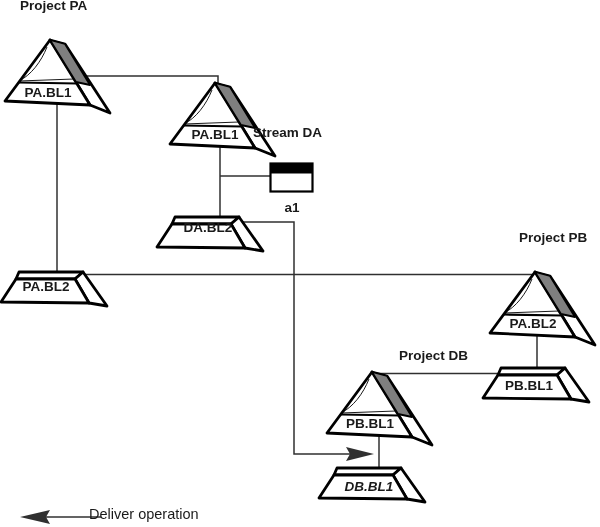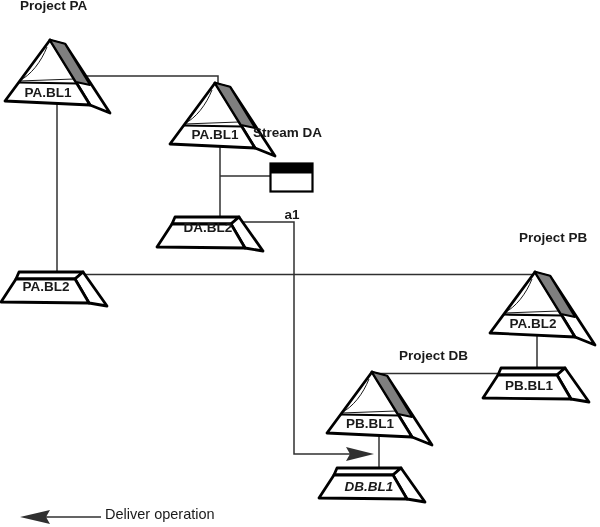--- a/index.html
+++ b/index.html
@@ -79,21 +79,21 @@
   <span class="lbl" style="left:20px;top:-1px;">Project PA</span>
   <span class="lbl" style="left:253px;top:83px;margin-top:43px;">Stream DA</span>
   <span class="lbl" style="left:507px;top:231px;padding-left:12px;">Project PB</span>
   <span class="lbl" style="left:399px;top:349px;">Project DB</span>
 
   <span class="lbl center" style="left:48px;top:86px;">PA.BL1</span>
   <span class="lbl center" style="left:215px;top:128px;">PA.BL1</span>
   <span class="lbl center" style="left:533px;top:317px;">PA.BL2</span>
   <span class="lbl center" style="left:370px;top:417px;">PB.BL1</span>
 
-  <span class="lbl center" style="left:292px;top:208px;">a1</span>
+  <span class="lbl center" style="left:292px;top:201px;">a1</span>
 
   <span class="lbl center" style="left:208px;top:221px;">DA.BL2</span>
   <span class="lbl center" style="left:46px;top:280px;">PA.BL2</span>
   <span class="lbl center" style="left:529px;top:379px;">PB.BL1</span>
   <span class="lbl center" style="left:369px;top:480px;font-style:italic;">DB.BL1</span>
 
-  <span class="legend-lbl" style="left:105px;top:506px;">Deliver operation</span>
+  <span class="legend-lbl" style="left:89px;top:506px;">Deliver operation</span>
 </div>
 
 </body></html>

